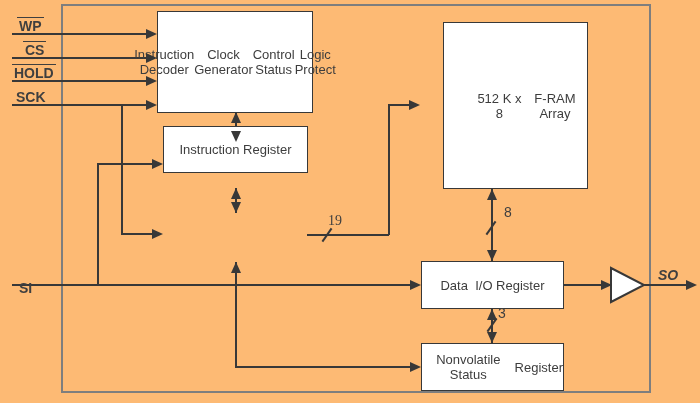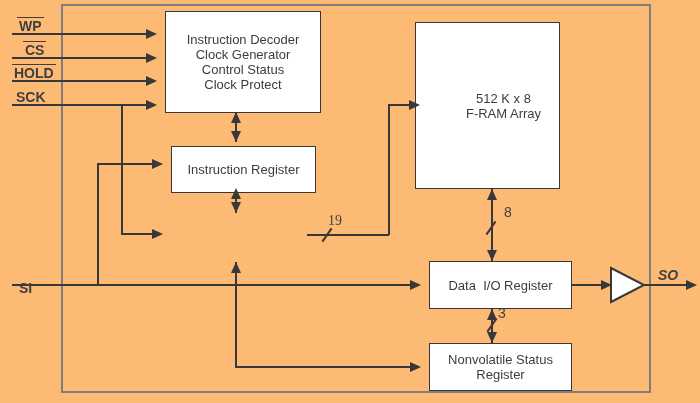--- a/index.html
+++ b/index.html
@@ -2,22 +2,22 @@
 <html><head>
 <meta charset="utf-8">
 <style>
   html,body{margin:0;padding:0;background:#fff;}
   #stage{
     position:relative;width:700px;height:403px;background:#fdba74;overflow:hidden;
     font-family:"Liberation Sans",sans-serif;color:#3f3f3f;
   }
   .outer{position:absolute;left:61px;top:4px;width:590px;height:389px;border:2px solid #7e7e7e;box-sizing:border-box;background:transparent;}
   .box{position:absolute;border:1.5px solid #383838;background:#fff;box-sizing:border-box;
-       display:flex;flex-direction:column;align-items:center;justify-content:center;
-       text-align:center;font-size:13px;line-height:15px;color:#3d3d3d;z-index:3;margin-left:8px;}
+       display:flex;flex-direction:row;align-items:center;justify-content:center;
+       text-align:center;font-size:13px;line-height:15px;color:#3d3d3d;z-index:3;}
   .hline{position:absolute;height:2px;background:#383838;z-index:2;}
   .vline{position:absolute;width:2px;background:#383838;z-index:2;}
   .ar{position:absolute;width:0;height:0;border-top:5px solid transparent;border-bottom:5px solid transparent;border-left:11px solid #383838;z-index:4;}
   .au{position:absolute;width:0;height:0;border-left:5px solid transparent;border-right:5px solid transparent;border-bottom:11px solid #383838;z-index:4;}
   .ad{position:absolute;width:0;height:0;border-left:5px solid transparent;border-right:5px solid transparent;border-top:11px solid #383838;z-index:4;}
   .slash{position:absolute;width:2px;height:16px;background:#383838;transform:rotate(35deg);z-index:4;}
   .pinlabel{position:absolute;font-size:14px;font-weight:bold;color:#3f3f3f;line-height:14px;z-index:3;padding:0 2px;}
   .ol{border-top:1.5px solid #3f3f3f;padding-top:1px;}
   .buslabel{position:absolute;font-size:14px;color:#3f3f3f;line-height:14px;z-index:4;}
   .tri{position:absolute;z-index:3;}
@@ -33,29 +33,29 @@
   <div class="pinlabel ol" style="left:23px;top:41px;"><span>CS</span></div>
   <div class="pinlabel ol" style="left:12px;top:64px;"><span>HOLD</span></div>
   <div class="pinlabel" style="left:14px;top:90px;"><span>SCK</span></div>
   <div class="pinlabel" style="left:17px;top:281px;"><span>SI</span></div>
   <div class="pinlabel" style="left:656px;top:268px;font-style:italic;"><span>SO</span></div>
 
   <div class="box" style="left:157px;top:11px;width:156px;height:102px;">
     <div>Instruction Decoder</div>
     <div>Clock Generator</div>
     <div>Control Status</div>
-    <div>Clock Protect</div>
+    <div>Logic Protect</div>
   </div>
 
-  <div class="box" style="left:163px;top:146px;width:145px;height:47px;">
+  <div class="box" style="left:163px;top:126px;width:145px;height:47px;">
     <div>Instruction Register</div>
   </div>
 
 
-  <div class="box" style="left:407px;top:22px;width:145px;height:167px;padding-left:32px;">
+  <div class="box" style="left:443px;top:22px;width:145px;height:167px;padding-left:32px;">
     <div>512 K x 8</div>
     <div>F-RAM Array</div>
   </div>
 
   <div class="box" style="left:421px;top:261px;width:143px;height:48px;">
     <div>Data&nbsp; I/O Register</div>
   </div>
 
   <div class="box" style="left:421px;top:343px;width:143px;height:48px;">
     <div>Nonvolatile Status</div>

